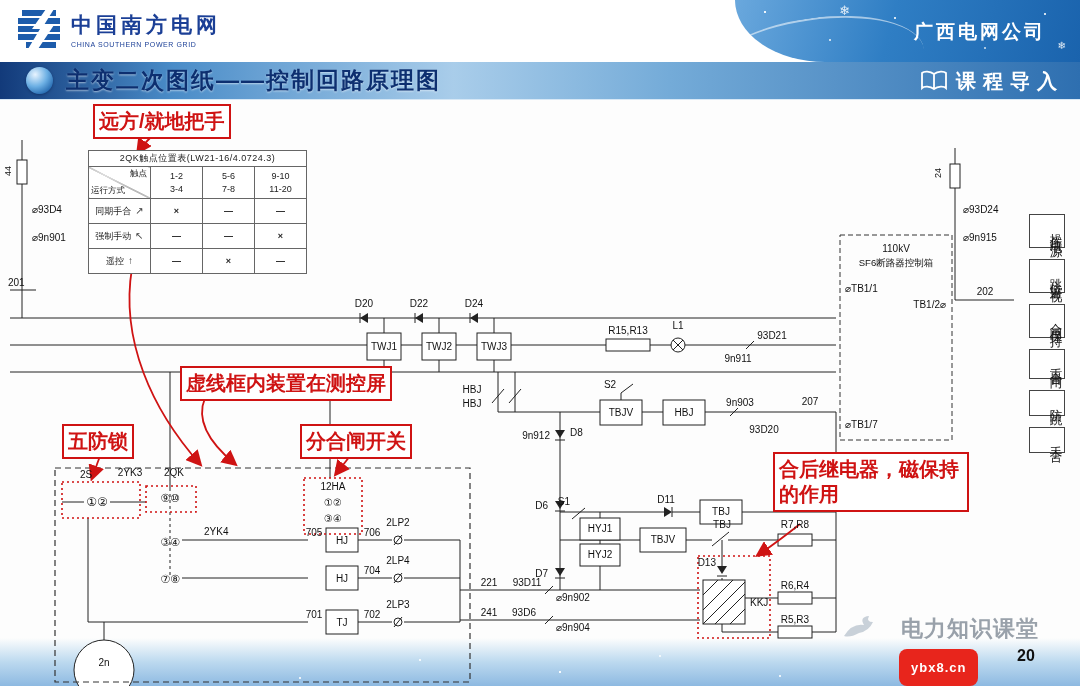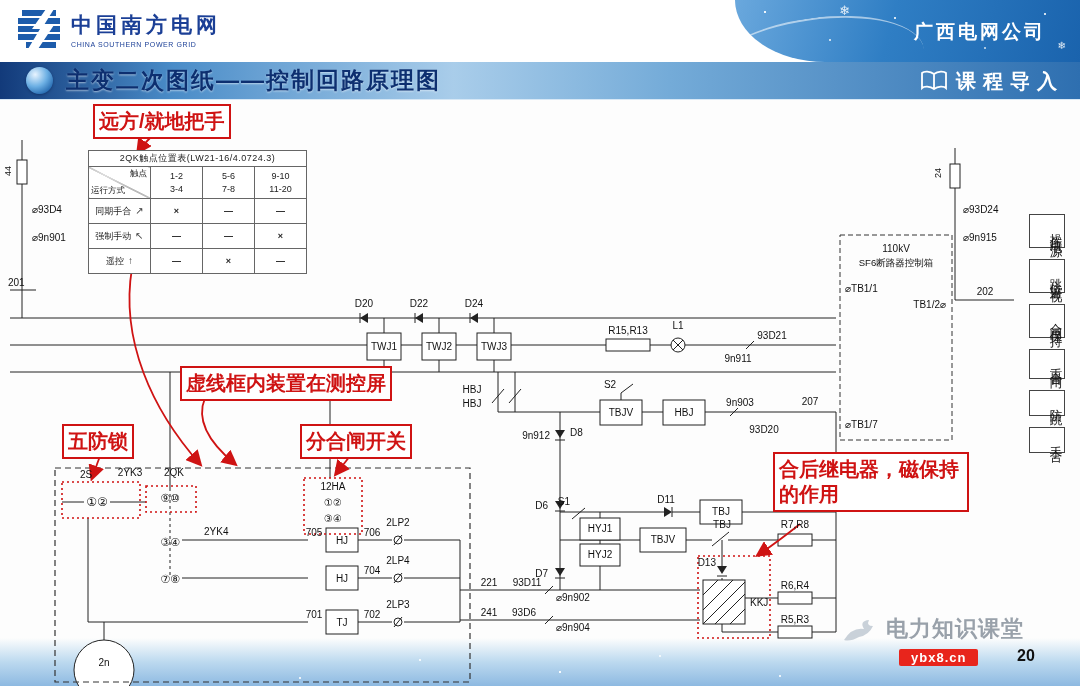--- a/index.html
+++ b/index.html
@@ -79,24 +79,24 @@
   .t-cell{font-size:13px;font-weight:bold}
 
   
   .rcol{position:absolute;left:1016px;top:114px;width:62px;display:flex;flex-direction:column;
     gap:11px;z-index:2;align-items:center}
   .rcol .cell{border:1px solid #444;background:#fff;width:36px;padding:8px 0;
     writing-mode:vertical-rl;text-orientation:upright;letter-spacing:4px;
     font-size:12.5px;color:#111;text-align:center}
 
   
-  .wm{position:absolute;left:842px;top:514px;z-index:3;display:flex;align-items:flex-end;gap:10px;
+  .wm{position:absolute;left:842px;top:514px;z-index:3;display:flex;align-items:flex-start;gap:25px;
     color:#99a1aa;font-weight:bold;font-size:22px;letter-spacing:1px}
   .badge{position:absolute;left:899px;top:549px;z-index:3;background:#e8251c;color:#fff;
-    font-weight:bold;font-size:13px;letter-spacing:1px;padding:1px 12px;border-radius:2px}
+    font-weight:bold;font-size:13px;letter-spacing:1px;padding:11px 12px;border-radius:8px}
   .pageno{position:absolute;left:1017px;top:547px;z-index:3;font-size:16px;font-weight:bold;color:#111}
 </style>
 </head>
 <body>
 
 <div class="slide">
 
   <header class="topbar">
     <div class="brand">
       <svg width="46" height="40" viewBox="0 0 46 40">

